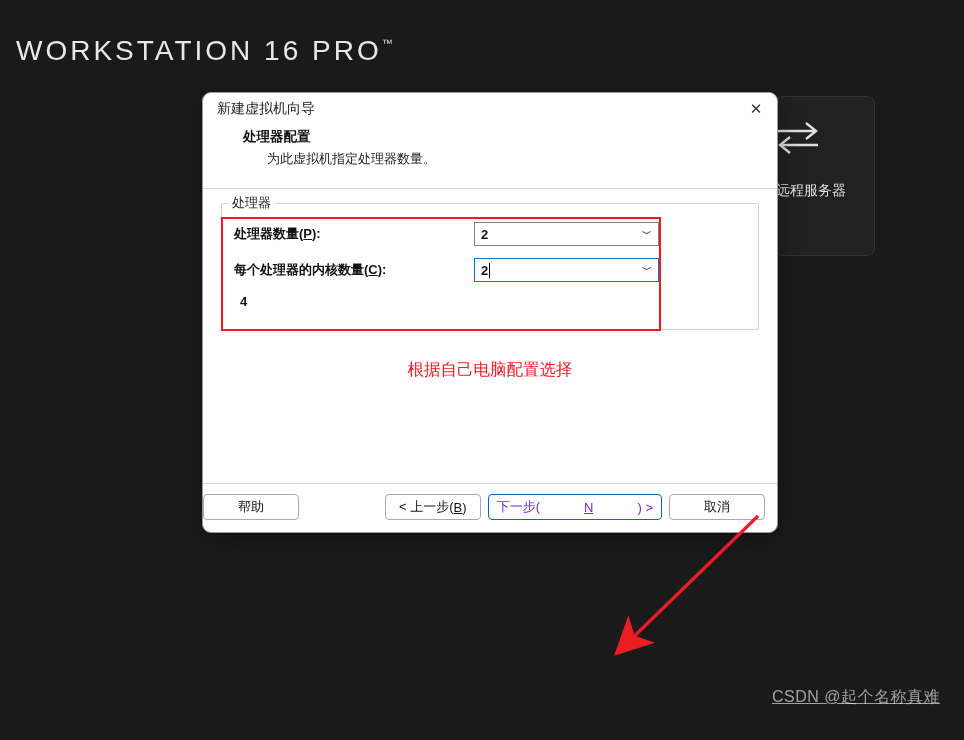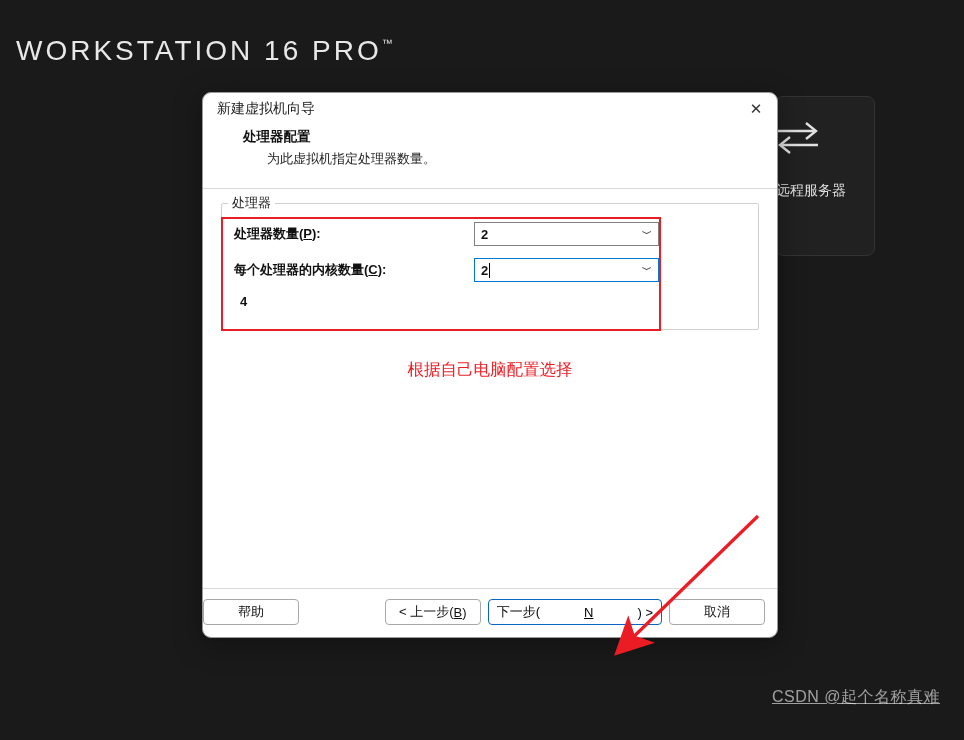--- a/index.html
+++ b/index.html
@@ -43,21 +43,21 @@
     }
     .bg-tile .tile-icon { margin: 0 auto 24px; }
     .bg-tile .tile-icon svg { stroke: #e0e0e0; }
 
     
     .dialog {
       position: absolute;
       left: 202px;
       top: 92px;
       width: 576px;
-      height: 546px;
+      height: 441px;
       background: #ffffff;
       border: 1px solid #9a9a9a;
       border-radius: 9px;
       display: flex;
       flex-direction: column;
       box-shadow: 0 6px 28px rgba(0,0,0,0.35);
     }
     .titlebar {
       display: flex;
       align-items: center;
@@ -182,21 +182,21 @@
       color: #111;
       display: flex;
       align-items: center;
       justify-content: center;
       cursor: pointer;
       padding: 0 8px;
     }
     .btn .u { text-decoration: underline; }
     .btn.primary {
       border-color: #0a64c2;
-      color: #000000;
+      color: #6d28d9;
       gap: 44px;
     }
     .footer .spacer { flex: 1; }
     .footer .btn + .btn { margin-left: 7px; }
 
     .watermark {
       position: absolute;
       right: 24px;
       bottom: 32px;
       color: rgba(230,230,230,0.65);

